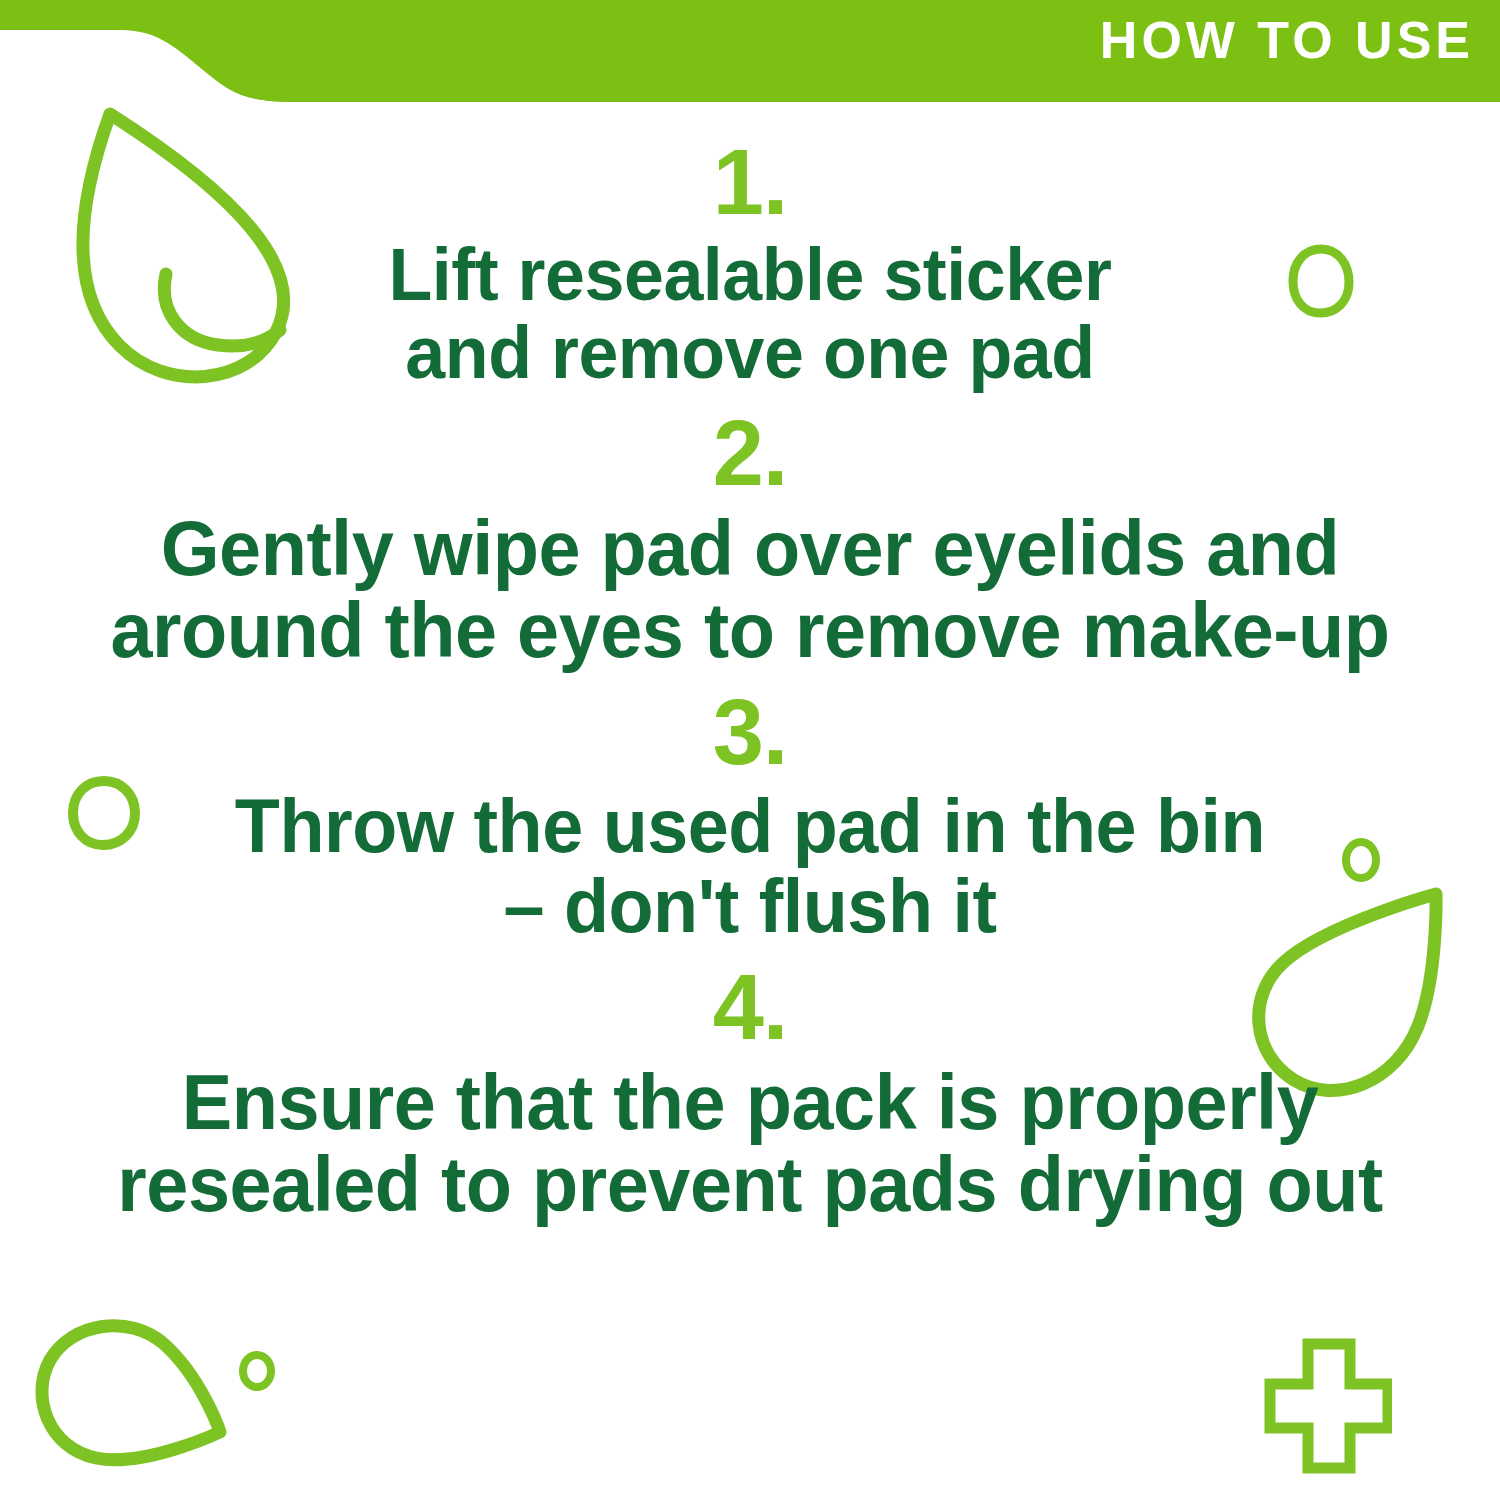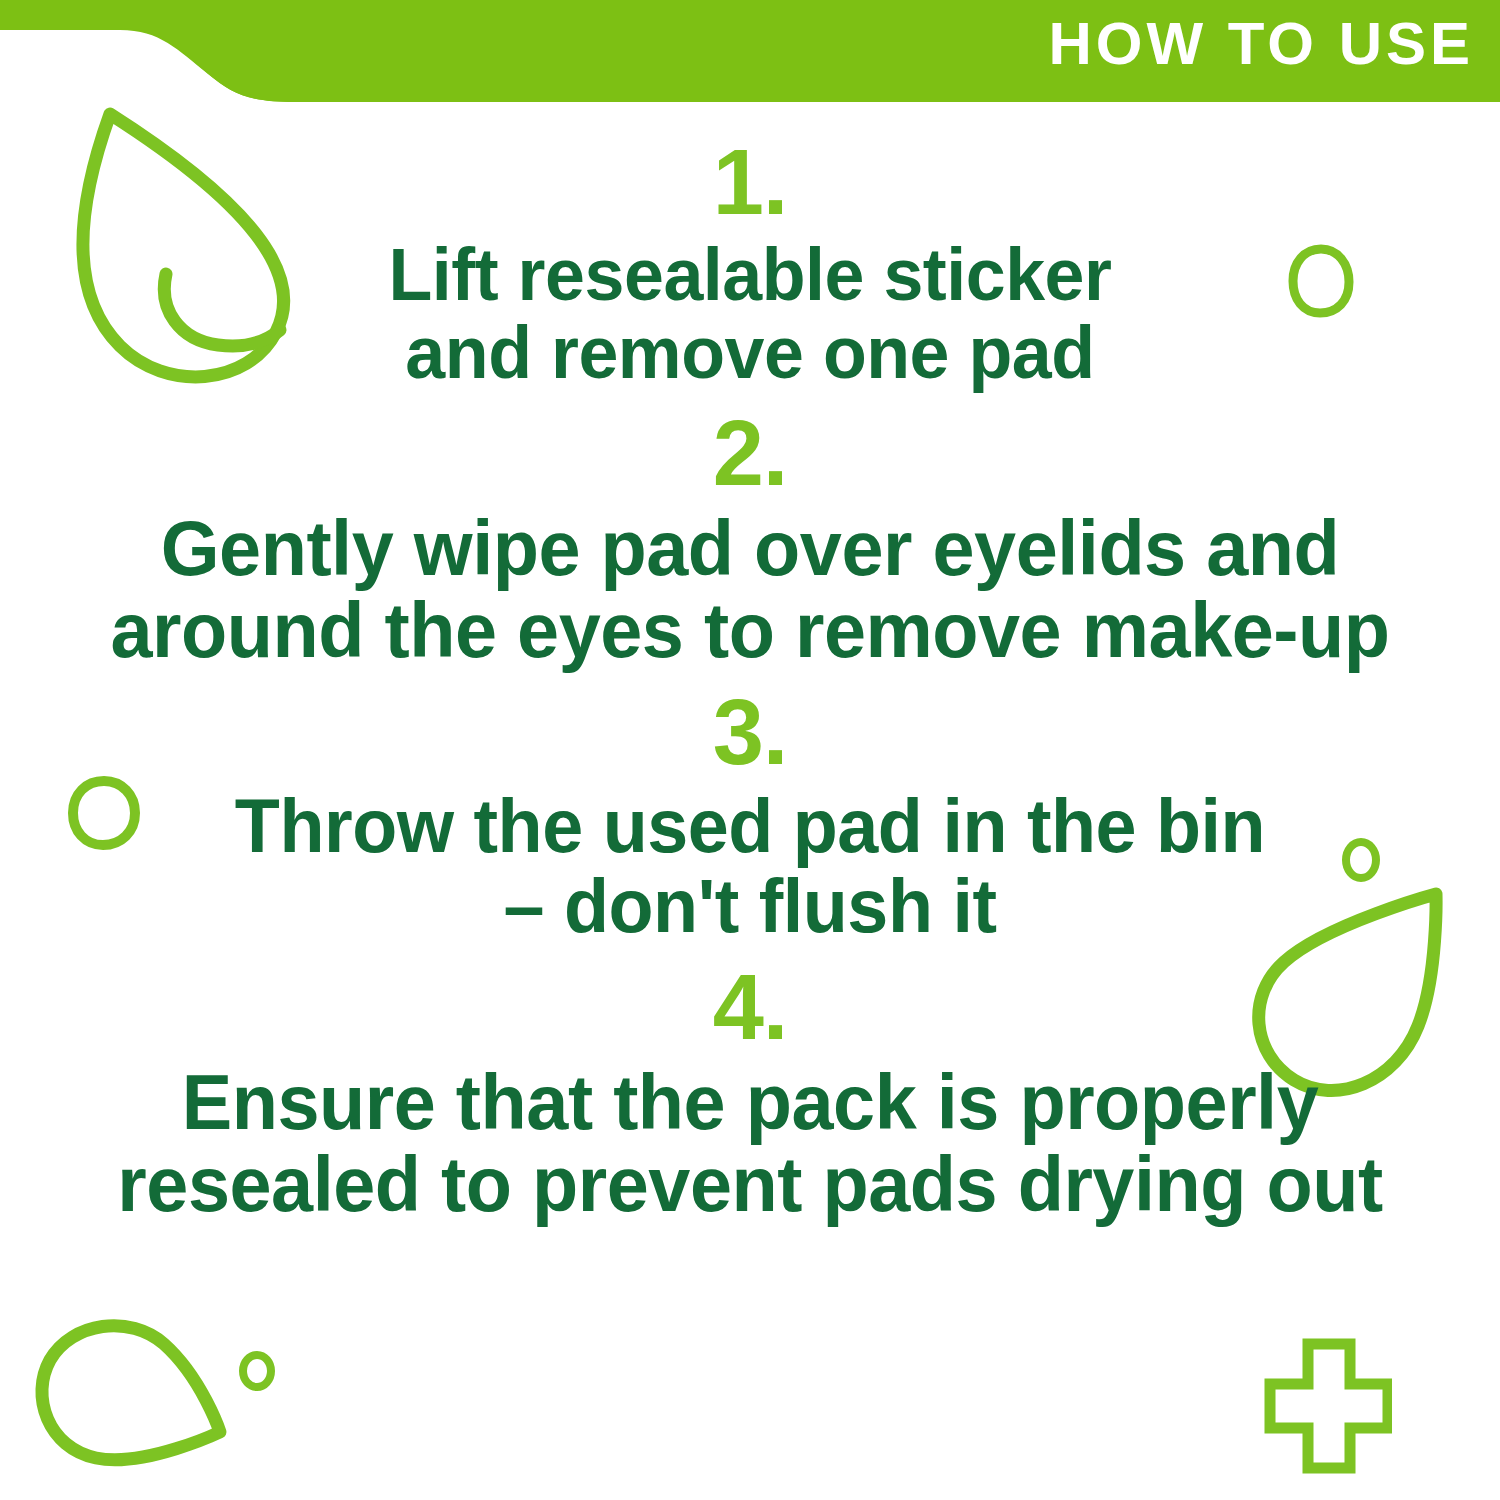--- a/index.html
+++ b/index.html
@@ -30,21 +30,21 @@
     height: 112px;
     pointer-events: none;
   }
   #header-title {
     position: absolute;
     top: 14px;
     right: 26px;
     color: #ffffff;
     font-family: "Liberation Sans", sans-serif;
     font-weight: bold;
-    font-size: 60px;
+    font-size: 52px;
     letter-spacing: 4px;
     line-height: 1;
     white-space: nowrap;
   }
 
   
   #steps {
     position: absolute;
     top: 136px;
     left: 0;

